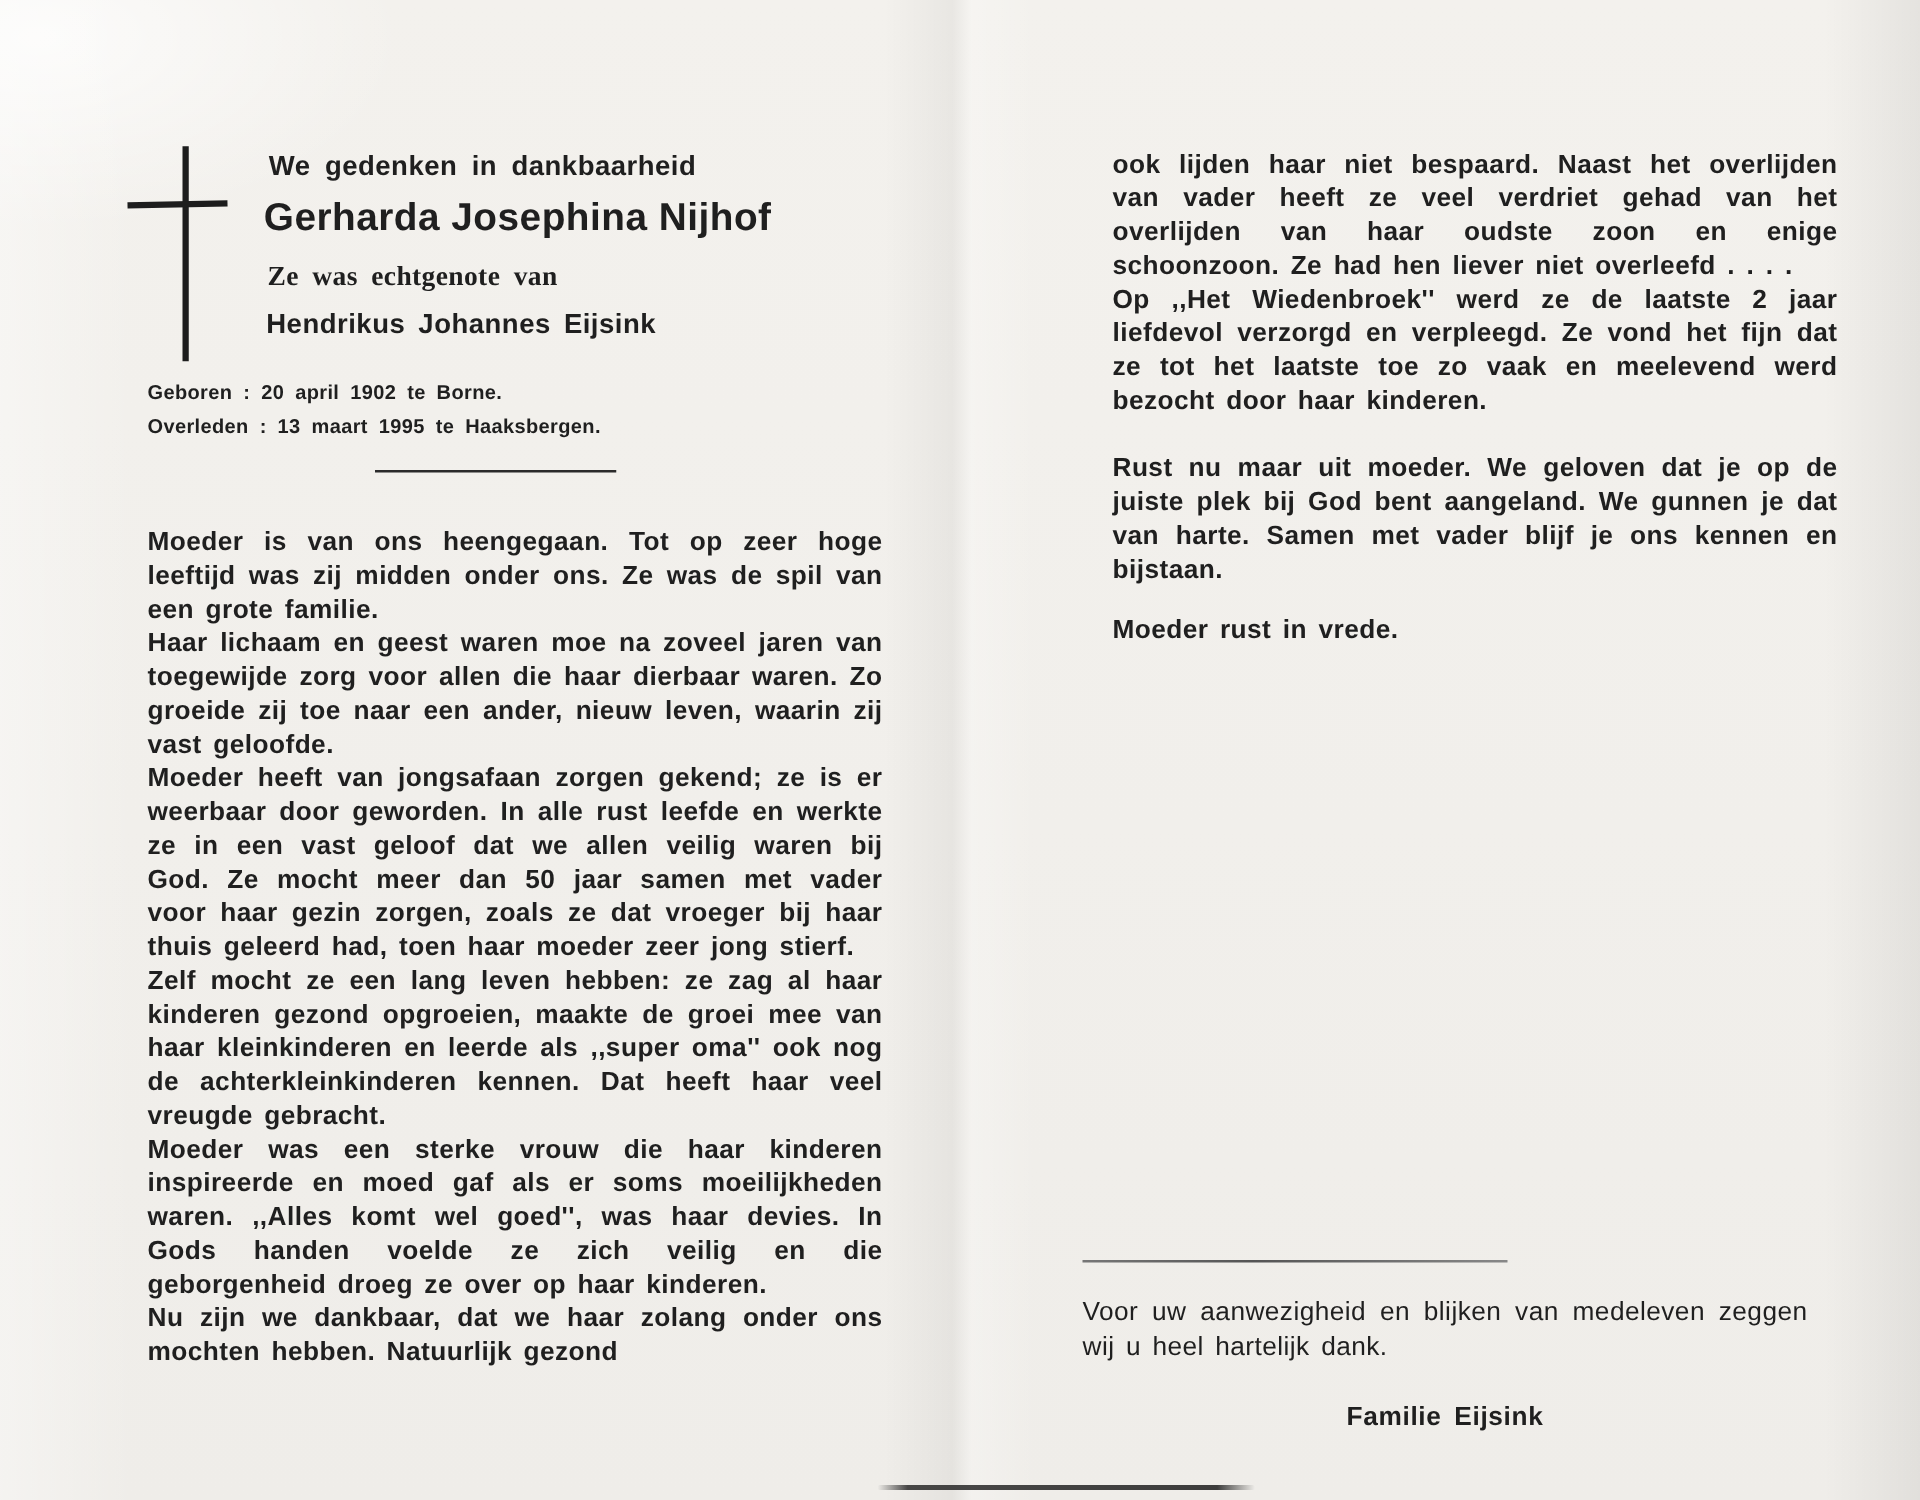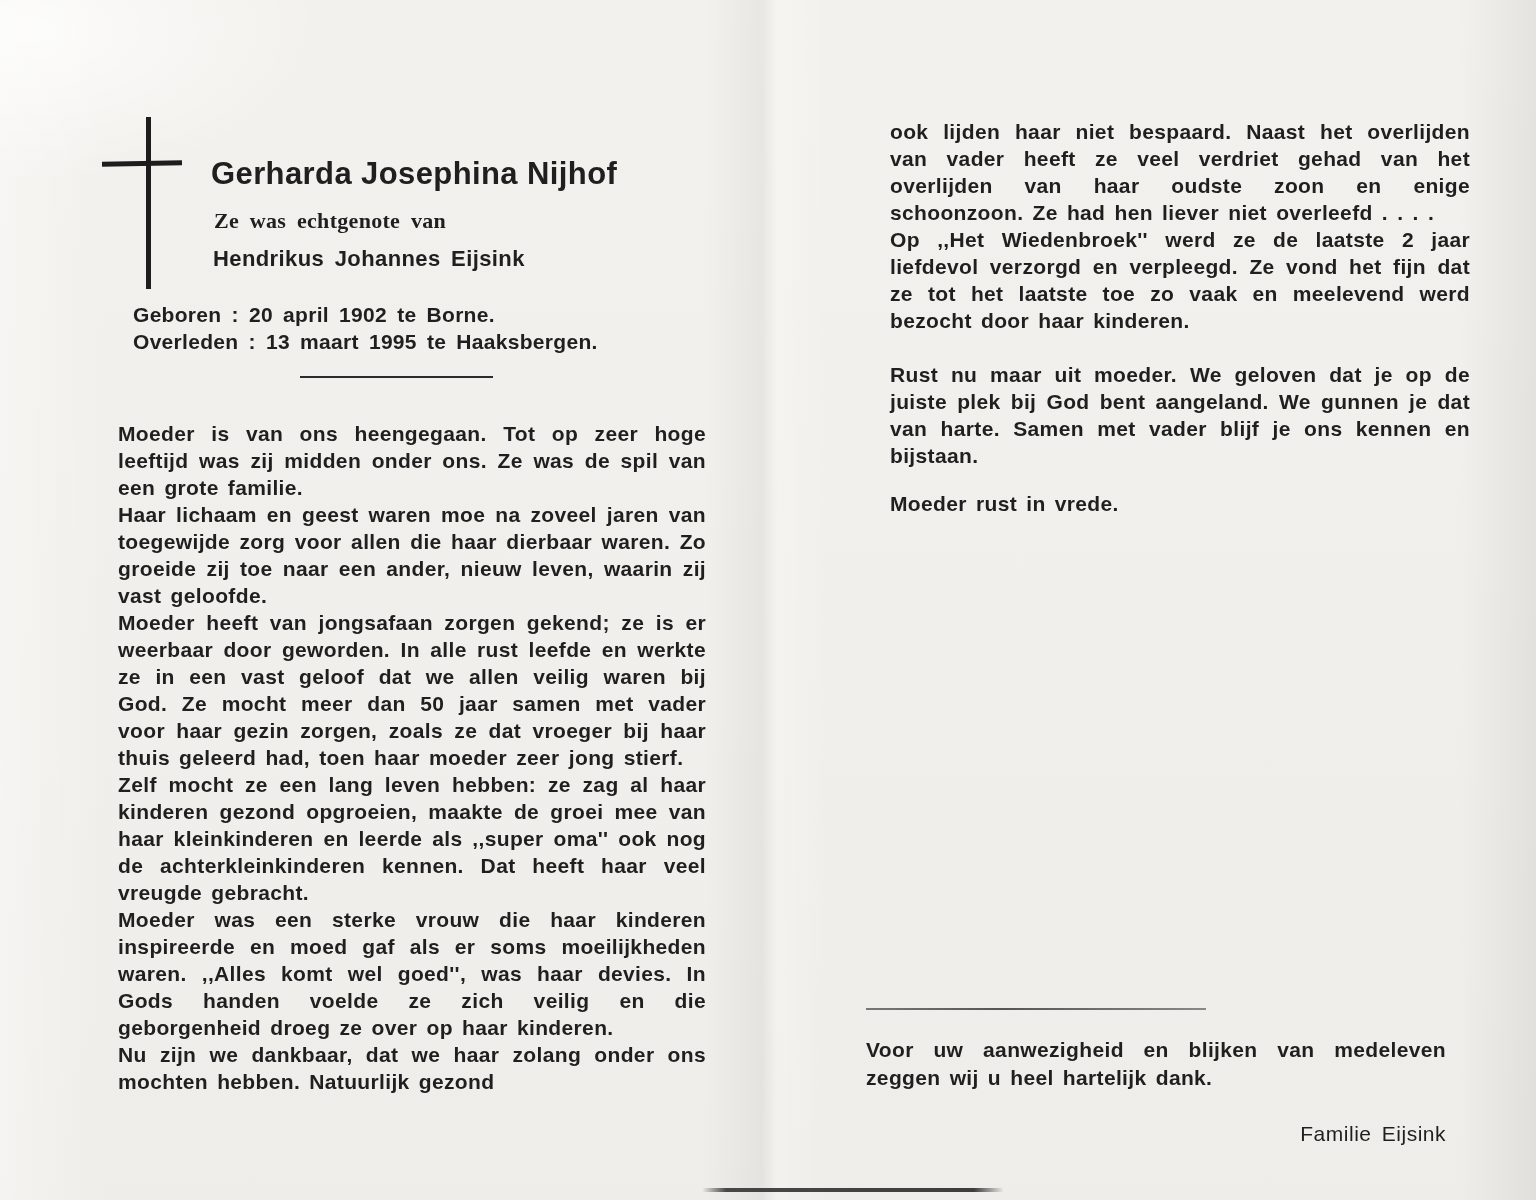--- a/index.html
+++ b/index.html
@@ -24,55 +24,56 @@
   
   .cross { position:absolute; left:100px; top:115px; width:86px; height:176px; }
   .cross .v { position:absolute; left:46px; top:2px; width:5px; height:172px; background:#1d1d1d; }
   .cross .h { position:absolute; left:2px; top:46px; width:80px; height:5px; background:#1d1d1d; transform:rotate(-1.2deg); }
 
   
   .intro      { position:absolute; left:215px; top:120px; font-size:22px; font-weight:700; word-spacing:5px; letter-spacing:.4px; }
   .name       { position:absolute; left:211px; top:156px; font-size:31px; font-weight:700; letter-spacing:.4px; margin:0; white-space:nowrap; }
   .sp-intro   { position:absolute; left:214px; top:208px; font-size:22px; font-weight:700; word-spacing:5px; letter-spacing:.3px;font-family:Liberation Serif, serif; }
   .sp-name    { position:absolute; left:213px; top:246px; font-size:22px; font-weight:700; word-spacing:4px; letter-spacing:.4px; }
-  .dates      { position:absolute; left:118px; top:301px; font-size:21px; font-weight:700; line-height:27px; word-spacing:4px; letter-spacing:.3px;margin-left:15px; }
+  .dates      { position:absolute; left:118px; top:301px; font-size:16px; font-weight:700; line-height:27px; word-spacing:4px; letter-spacing:.3px; }
   .rule-left  { position:absolute; left:300px; top:376px; width:193px; height:2px; background:#2b2b2b; }
 
   
   .body p { margin:0; text-align:justify; }
   .col {
     font-size:21px; font-weight:700; line-height:27px;
     letter-spacing:.35px; word-spacing:3px;
   }
   .left-body  { position:absolute; left:118px; top:420px;  width:588px; }
   .right-body { position:absolute; left:866px; top:118px; width:580px;margin-left:24px; }
   .gap    { margin-top:27px !important; }
   .closing{ text-align:center; margin-top:21px !important; }
 
   
   .thanks-section { position:absolute; left:866px; top:1008px; width:580px; }
   .rule-right { width:340px; height:2px; background:linear-gradient(90deg,#777,#555 40%,#888); margin-bottom:26px; }
-  .thanks { font-size:21px; font-weight:700; line-height:28px; letter-spacing:.35px; word-spacing:3px; text-align:justify; margin:0; }
-  .signature { margin-top:30px; text-align:right; font-size:21px; font-weight:400; letter-spacing:.5px; word-spacing:4px; }
+  .thanks { font-size:21px; font-weight:400; line-height:28px; letter-spacing:.35px; word-spacing:3px; text-align:justify; margin:0; }
+  .signature { margin-top:30px; text-align:center; font-size:21px; font-weight:700; letter-spacing:.5px; word-spacing:4px; }
 
   
   .scan-mark { position:absolute; left:702px; top:1188px; width:302px; height:4px;
     background:linear-gradient(90deg, rgba(30,30,30,0) 0%, rgba(30,30,30,.8) 8%, rgba(30,30,30,.85) 90%, rgba(30,30,30,0) 100%);
     border-radius:2px; }
 </style>
 </head>
 <body>
 
 <div class="paper">
 
   <div class="cross">
     <div class="v"></div>
     <div class="h"></div>
   </div>
 
+  <div class="intro txt">We gedenken in dankbaarheid</div>
   <h1 class="name txt">Gerharda Josephina Nijhof</h1>
   <div class="sp-intro txt">Ze was echtgenote van</div>
   <div class="sp-name txt">Hendrikus Johannes Eijsink</div>
 
   <div class="dates">
     <div>Geboren : 20 april 1902 te Borne.</div>
     <div>Overleden : 13 maart 1995 te Haaksbergen.</div>
   </div>
 
   <div class="rule-left"></div>

